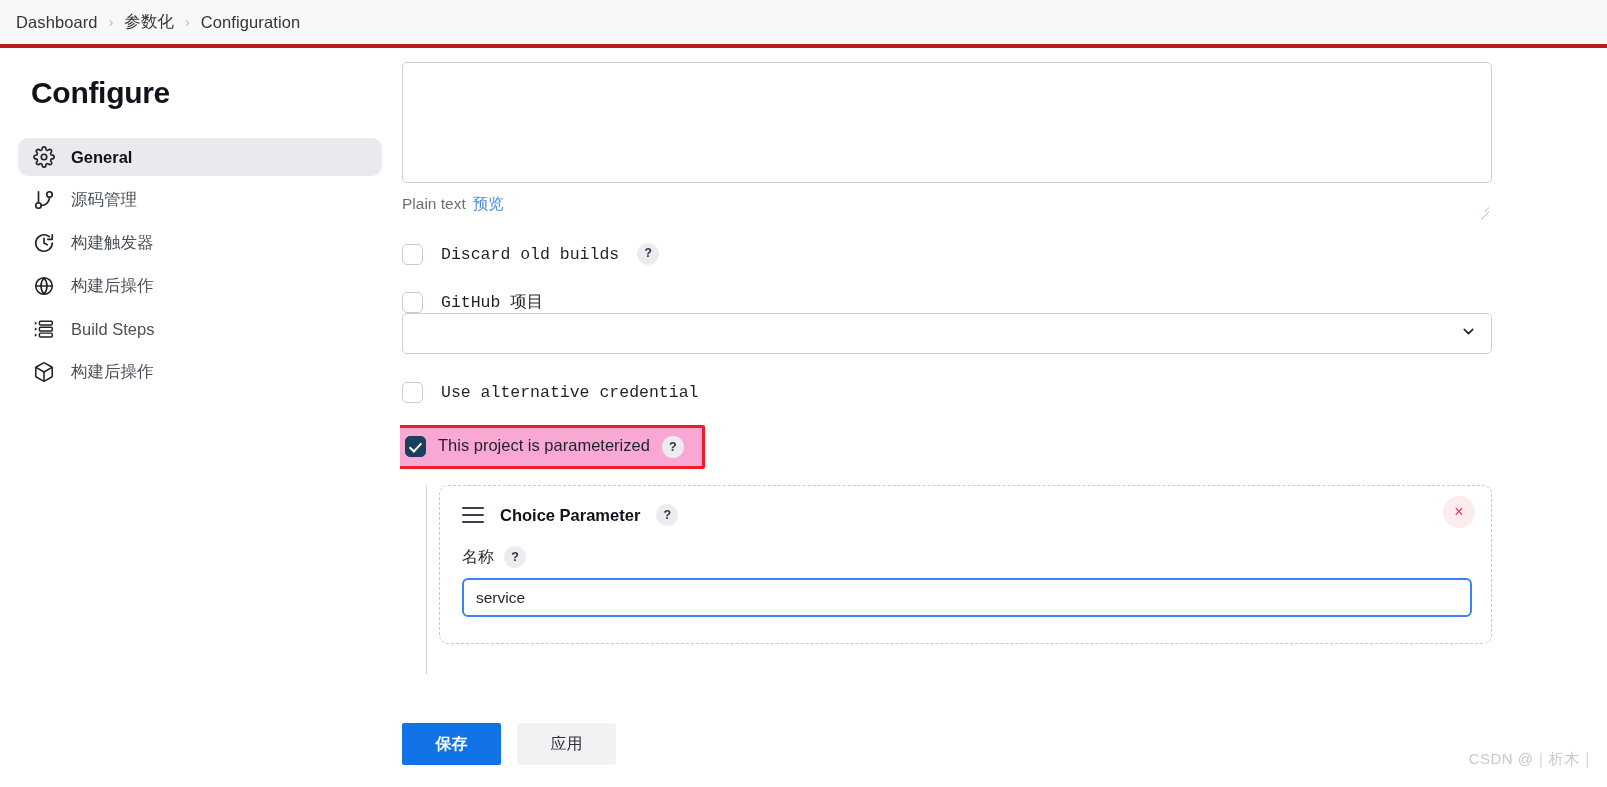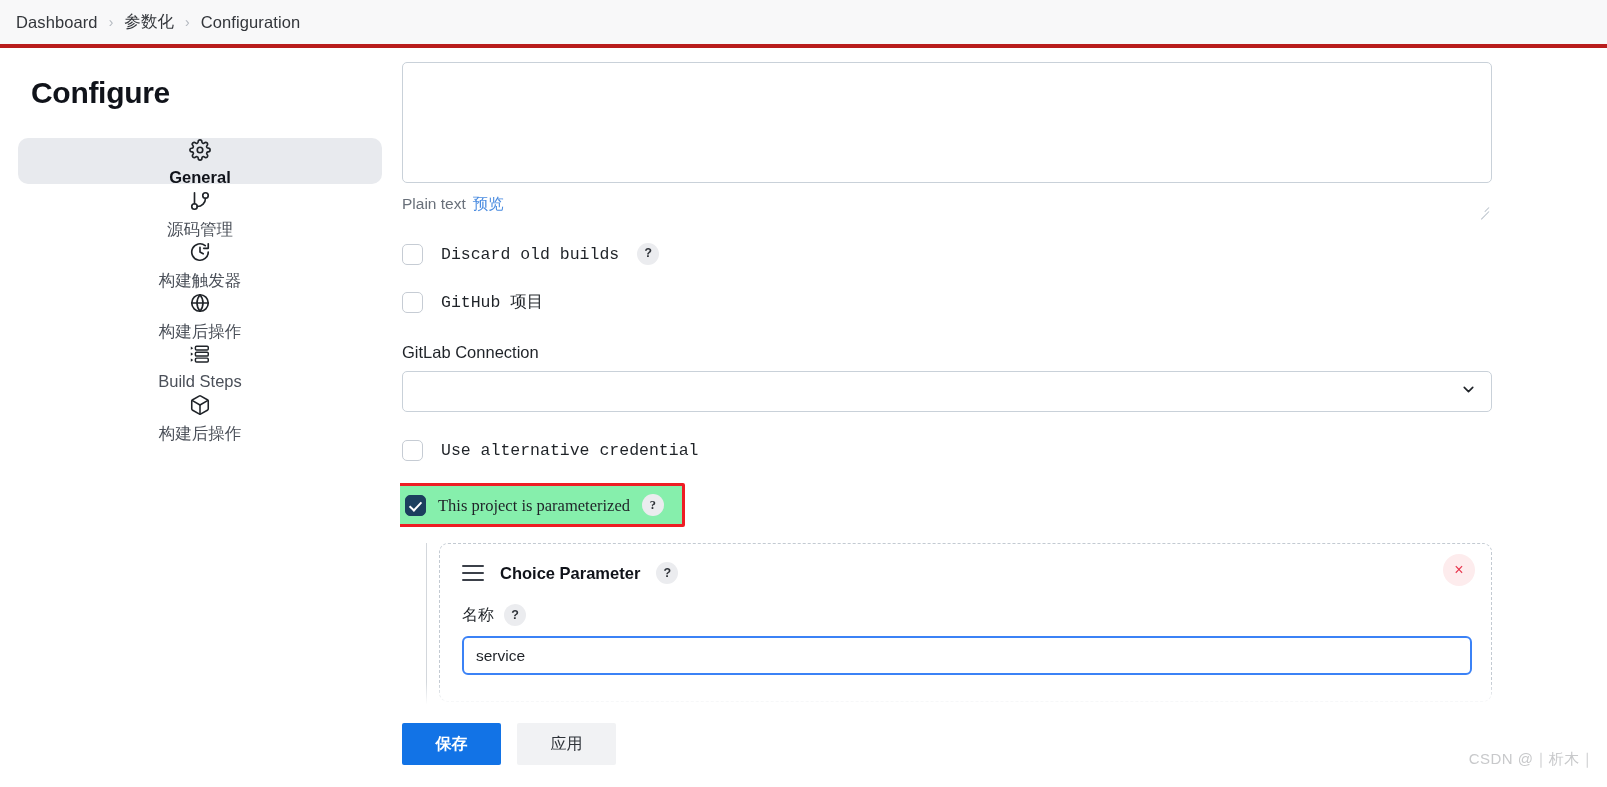--- a/index.html
+++ b/index.html
@@ -49,28 +49,27 @@
     font-weight: bold;
     letter-spacing: -0.3px;
     color: #10131a;
     padding-left: 13px;
     margin-bottom: 28px;
   }
   .nav-list { display: flex; flex-direction: column; gap: 5px; }
   .nav-item {
     display: flex;
     align-items: center;
-    gap: 6px;
-    height: 46px;
+    gap: 15px;
+    height: 38px;
     padding: 0 14px;
     border-radius: 10px;
     cursor: pointer;
     color: #4b5059;
     font-size: 16.5px;
-    flex-direction: column;
   }
   .nav-item.active {
     background: #e8eaee;
     color: #10131a;
     font-weight: bold;
   }
   .nav-icon {
     width: 24px; height: 24px;
     display: flex; align-items: center; justify-content: center;
     flex: 0 0 24px;
@@ -196,24 +195,23 @@
   .chev { color: #1f2328; display: block; }
 
   
   .param-highlight {
     margin-top: 22px;
     margin-left: -14px;
     border: 3px solid #ee1c24;
     border-radius: 2px;
     padding: 8px 18px 8px 14px;
     display: inline-flex;
-    align-items: flex-end;
+    align-items: flex-start;
     gap: 12px;
-    background: #86efac;
-    font-family: Liberation Serif, serif;
+    background: #f9a8d4;
   }
 
   
   .param-area {
     margin-top: 16px;
     padding-left: 24px;
     position: relative;
   }
   .indent-guide {
     position: absolute;
@@ -425,21 +423,20 @@
         <span class="cbox"></span>
         <span class="check-label">Discard old builds</span>
         <span class="help-badge">?</span>
       </div>
 
       <div class="check-row tight">
         <span class="cbox"></span>
         <span class="check-label">GitHub 项目</span>
       </div>
 
-      <div class="field-label">GitLab Connection</div>
       <div class="select-box">
         <span class="chev">
           <svg width="17" height="17" viewBox="0 0 24 24" fill="none" stroke="currentColor" stroke-width="2.3" stroke-linecap="round" stroke-linejoin="round">
             <polyline points="6 9 12 15 18 9"></polyline>
           </svg>
         </span>
       </div>
 
       <div class="check-row">
         <span class="cbox"></span>

